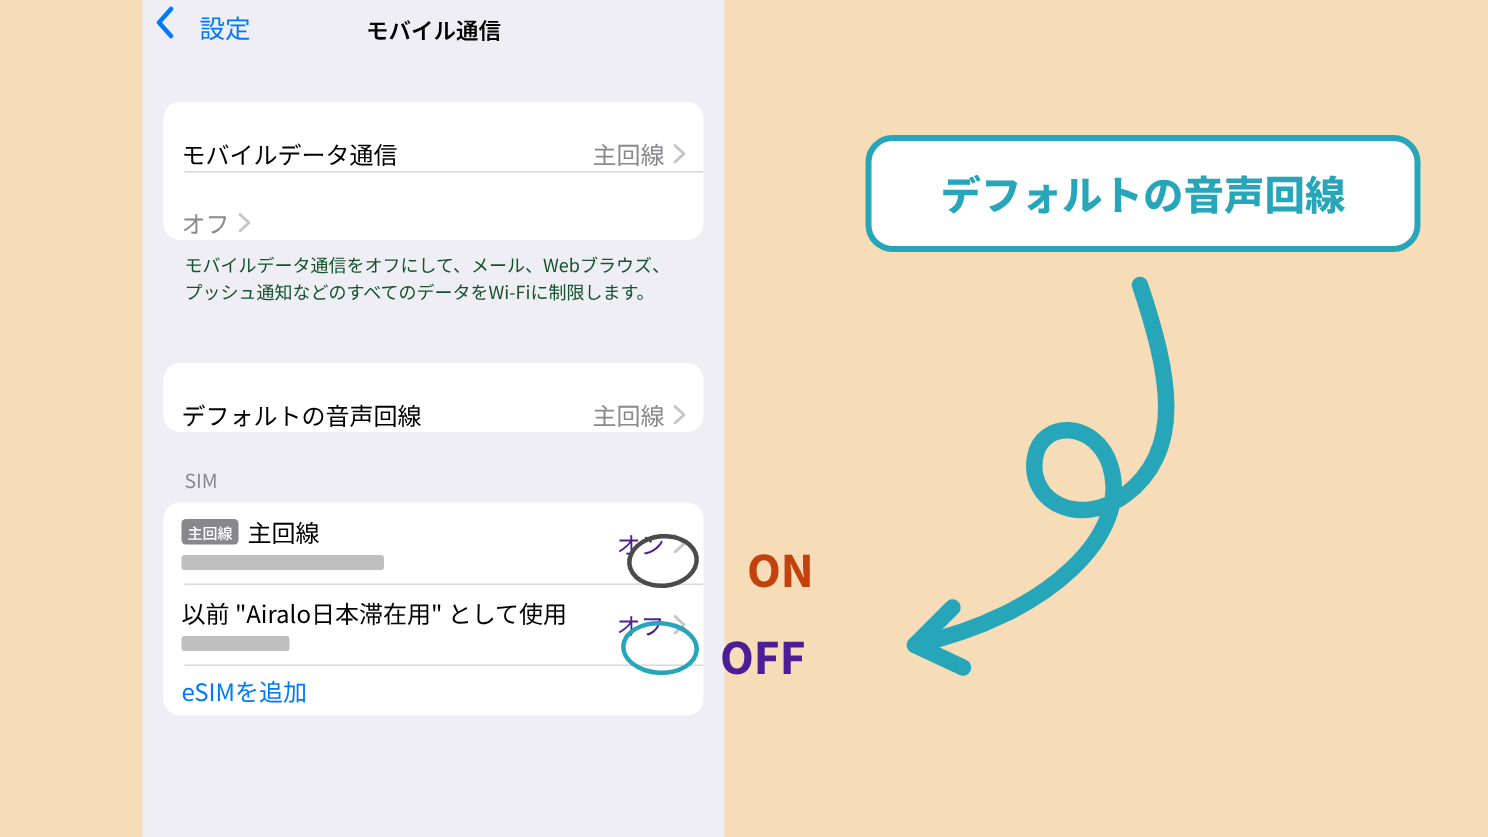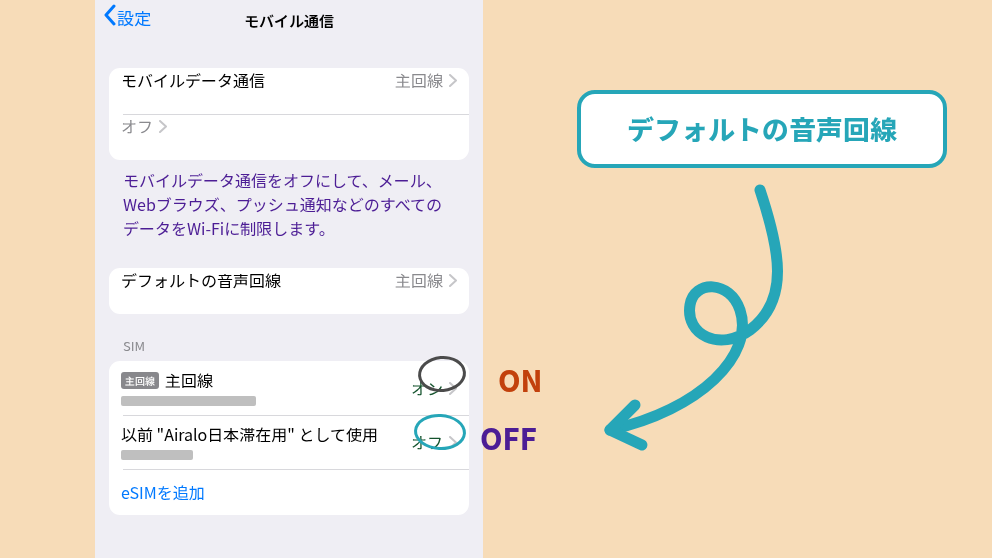--- a/index.html
+++ b/index.html
@@ -31,38 +31,39 @@
   }
   .back {
     position: absolute;
     left: 8px;
     top: 4px;
     display: flex;
     align-items: center;
     color: #0079ff;
     font-size: 17px;
     cursor: pointer;
+    gap: 16px;
   }
   .back svg { width: 14px; height: 22px; }
   .title {
     font-size: 15px;
     font-weight: 600;
     color: #000;
   }
   .section-gap { height: 30px; }
   .group {
     margin: 0 14px;
     background: #fff;
     border-radius: 11px;
     overflow: hidden;
   }
   .row {
     height: 46px;
     display: flex;
-    align-items: flex-start;
+    align-items: flex-end;
     justify-content: space-between;
     padding: 0 12px;
     position: relative;
     cursor: pointer;
   }
   .row + .row::before {
     content: "";
     position: absolute;
     top: 0;
     left: 14px;
@@ -74,23 +75,23 @@
   .row-right {
     display: flex;
     align-items: center;
     gap: 6px;
     color: #8a8a8e;
     font-size: 16px;
   }
   .chev { color: #c6c6c9; }
   .chev svg { width: 8px; height: 13px; display:block;}
   .footnote {
-    margin: 8px 28px 4px 28px;
-    font-size: 16px;
-    color: #4c1d95;
+    margin: 8px 28px 14px 28px;
+    font-size: 12px;
+    color: #14532d;
     line-height: 1.5;
   }
   .section-label {
     margin: 22px 0 6px 28px;
     font-size: 13px;
     color: #8a8a8e;
   }
   .sim-row {
     padding: 7px 12px 9px 12px;
     position: relative;
@@ -129,25 +130,25 @@
   .redact.w1 { width: 135px; }
   .redact.w2 { width: 72px; }
   .sim-status {
     position: absolute;
     right: 12px;
     top: 50%;
     transform: translateY(-50%);
     display: flex;
     align-items: center;
     gap: 6px;
-    color: #14532d;
+    color: #4c1d95;
     font-size: 16px;
   }
   .link-row {
-    height: 46px;
+    height: 34px;
     display: flex;
     align-items: center;
     padding: 0 12px;
     position: relative;
     cursor: pointer;
   }
   .link-row span { color: #0079ff; font-size: 16px; }
   
   .callout {
     position: absolute;

